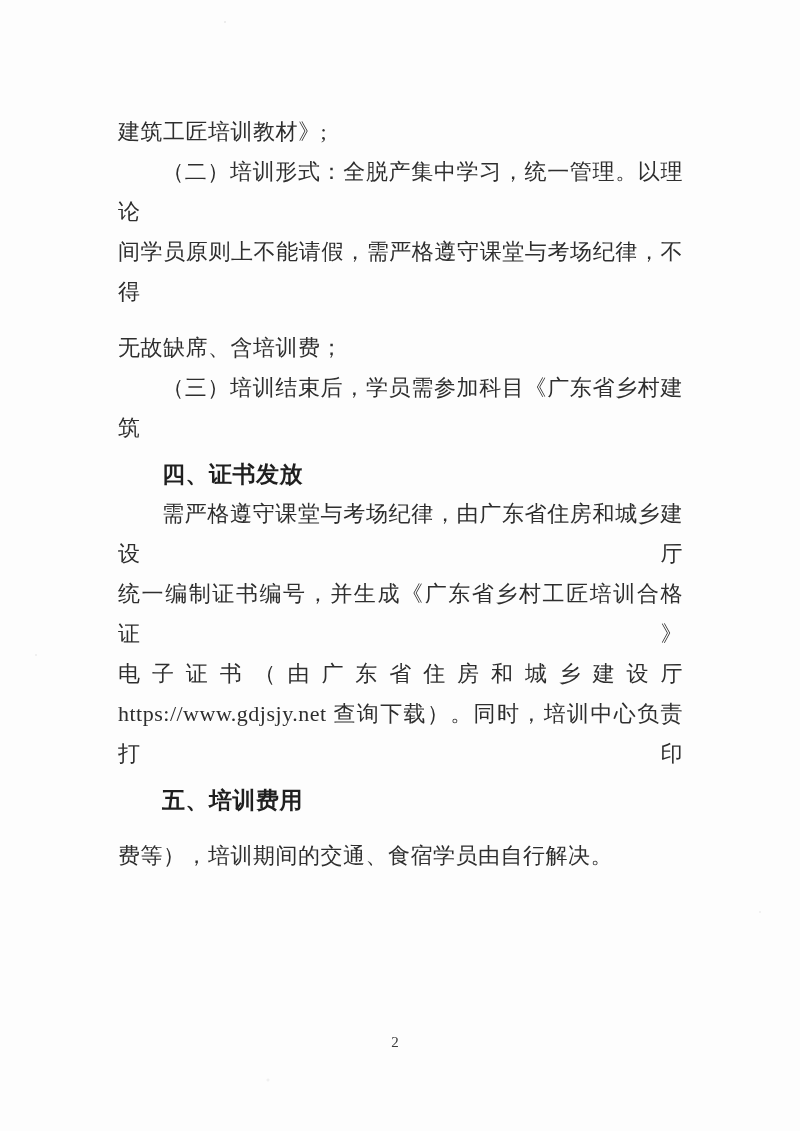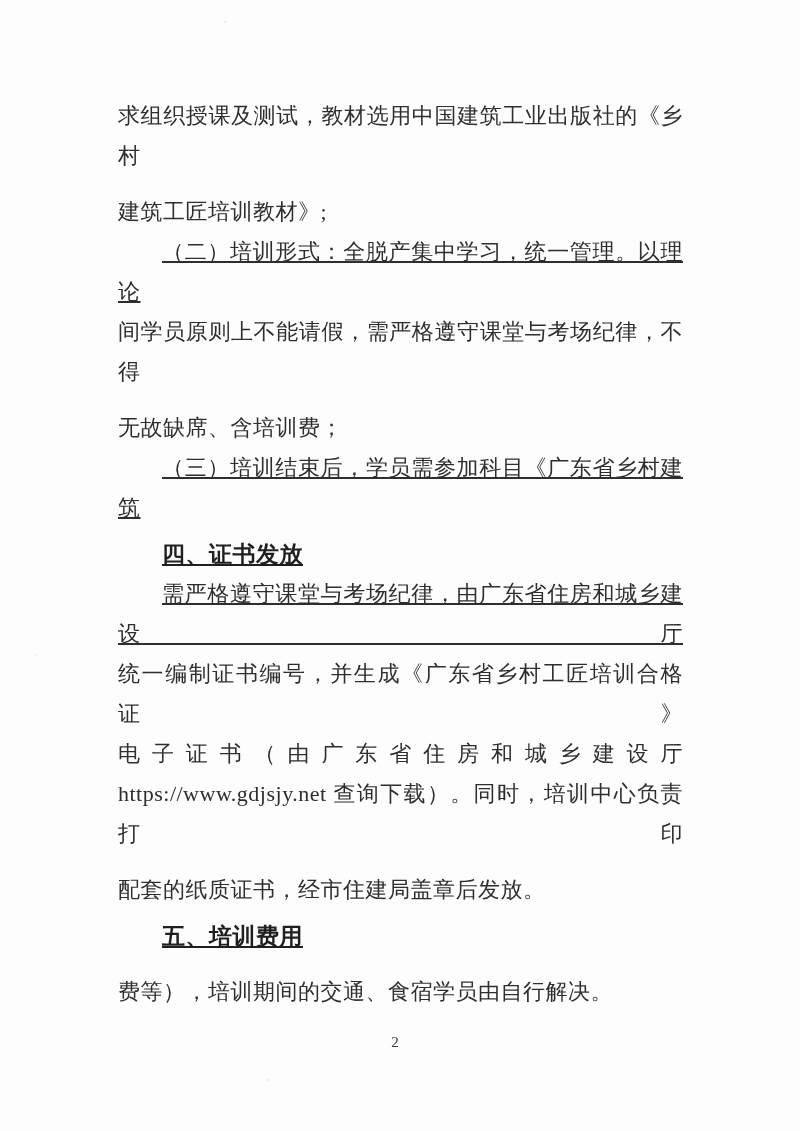--- a/index.html
+++ b/index.html
@@ -43,21 +43,20 @@
   }
   
   .e {
     text-align: left;
     text-align-last: left;
     margin-top: 16px;
   }
   
   .i {
     text-indent: 44px;
-    text-decoration: underline;
   }
   
   .h {
     font-family: "Liberation Sans", "DejaVu Sans", sans-serif;
     font-weight: bold;
     font-size: 23px;
     color: #1f1f1f;
     margin-top: 6px;
     text-align: center;
     text-align-last: left;
@@ -71,31 +70,29 @@
     font-size: 15px;
     color: #3a3a3a;
     font-family: "Liberation Serif", "DejaVu Serif", serif;
   }
 </style>
 </head>
 <body>
 
 <div class="scan-page">
   <div class="text-block">
-    <div class="line j">求组织授课及测试，教材选用中国建筑工业出版社的《乡村</div>
     <div class="line e">建筑工匠培训教材》;</div>
     <div class="line j i">（二）培训形式：全脱产集中学习，统一管理。以理论</div>
     <div class="line j">间学员原则上不能请假，需严格遵守课堂与考场纪律，不得</div>
     <div class="line e">无故缺席、含培训费；</div>
     <div class="line j i">（三）培训结束后，学员需参加科目《广东省乡村建筑</div>
     <div class="line h i">四、证书发放</div>
     <div class="line j i">需严格遵守课堂与考场纪律，由广东省住房和城乡建设厅</div>
     <div class="line j">统一编制证书编号，并生成《广东省乡村工匠培训合格证》</div>
     <div class="line j">电子证书（由广东省住房和城乡建设厅</div>
     <div class="line j">https://www.gdjsjy.net 查询下载）。同时，培训中心负责打印</div>
-    <div class="line e">配套的纸质证书，经市住建局盖章后发放。</div>
     <div class="line h i">五、培训费用</div>
     <div class="line e">费等），培训期间的交通、食宿学员由自行解决。</div>
 
   </div>
 
   <div class="page-footer">2</div>
 </div>
 
 </body></html>

